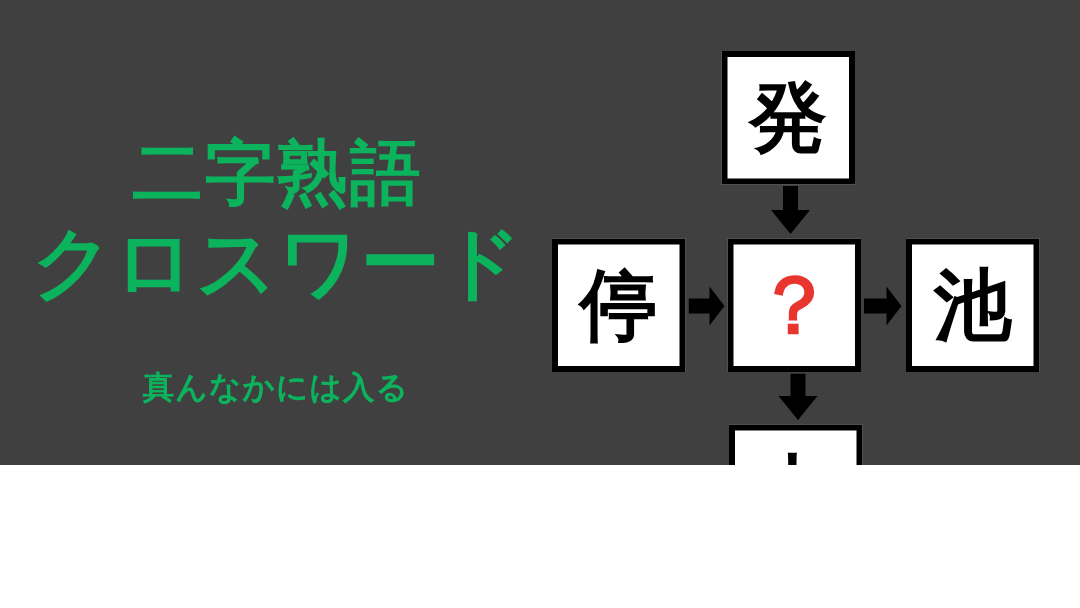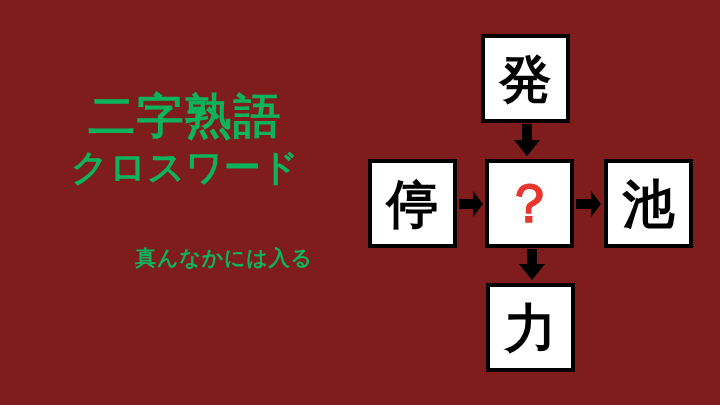--- a/index.html
+++ b/index.html
@@ -3,22 +3,22 @@
 <meta charset="utf-8">
 <style>
   html, body {
     margin: 0;
     padding: 0;
     background: #ffffff;
   }
   #canvas {
     position: relative;
     width: 720px;
-    height: 405px;
-    background: #7f1d1d;
+    height: 310px;
+    background: #404040;
     overflow: hidden;
     font-family: "DejaVu Sans", "Liberation Sans", sans-serif;
   }
 
   
   .headline {
     position: absolute;
     left: 0;
     top: 92px;
     width: 370px;
@@ -29,35 +29,34 @@
     font-weight: 700;
     line-height: 1.0;
     letter-spacing: 0.03em;
     white-space: nowrap;
   }
   .title-line-1 {
     font-size: 47px;
     margin-bottom: 10px;
   }
   .title-line-2 {
-    font-size: 37px;
+    font-size: 53px;
     letter-spacing: 0.01em;
   }
   .subtitle {
     position: absolute;
     left: 0;
     top: 247px;
     width: 368px;
     text-align: center;
     color: #0bb45c;
     font-weight: 700;
     font-size: 21px;
     line-height: 1.12;
     letter-spacing: 0.04em;
-    padding-left: 40px;
   }
   .subtitle .sub-line {
     white-space: nowrap;
   }
 
   
   .diagram {
     position: absolute;
     left: 0;
     top: 0;

